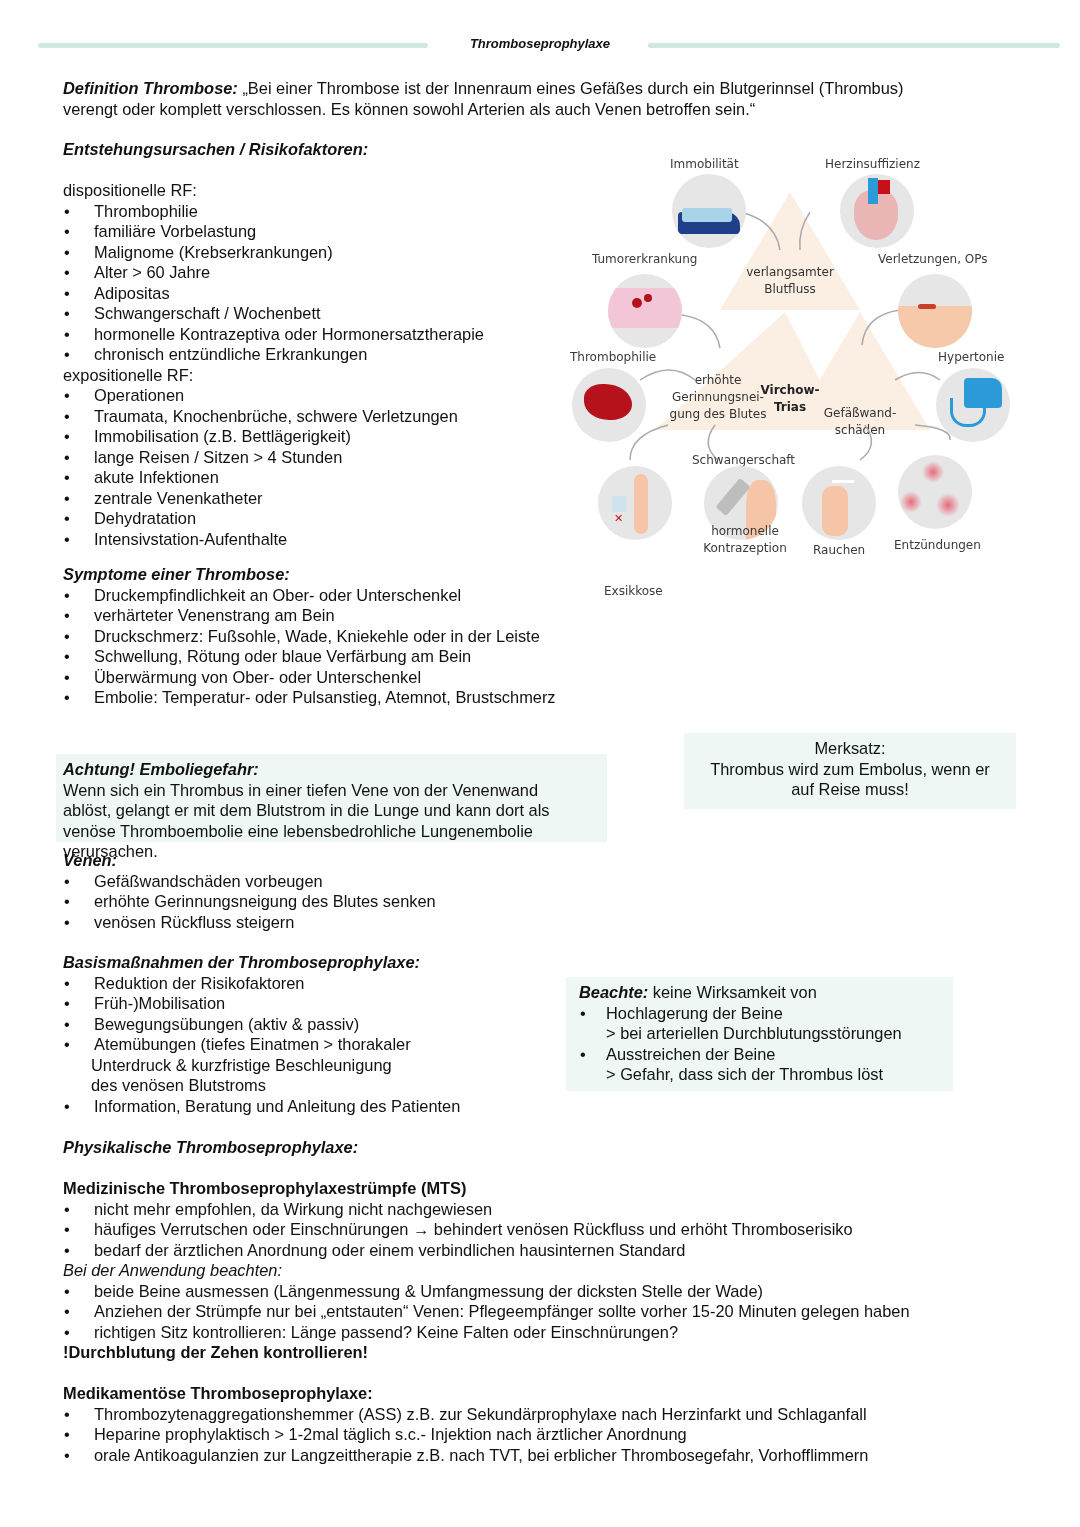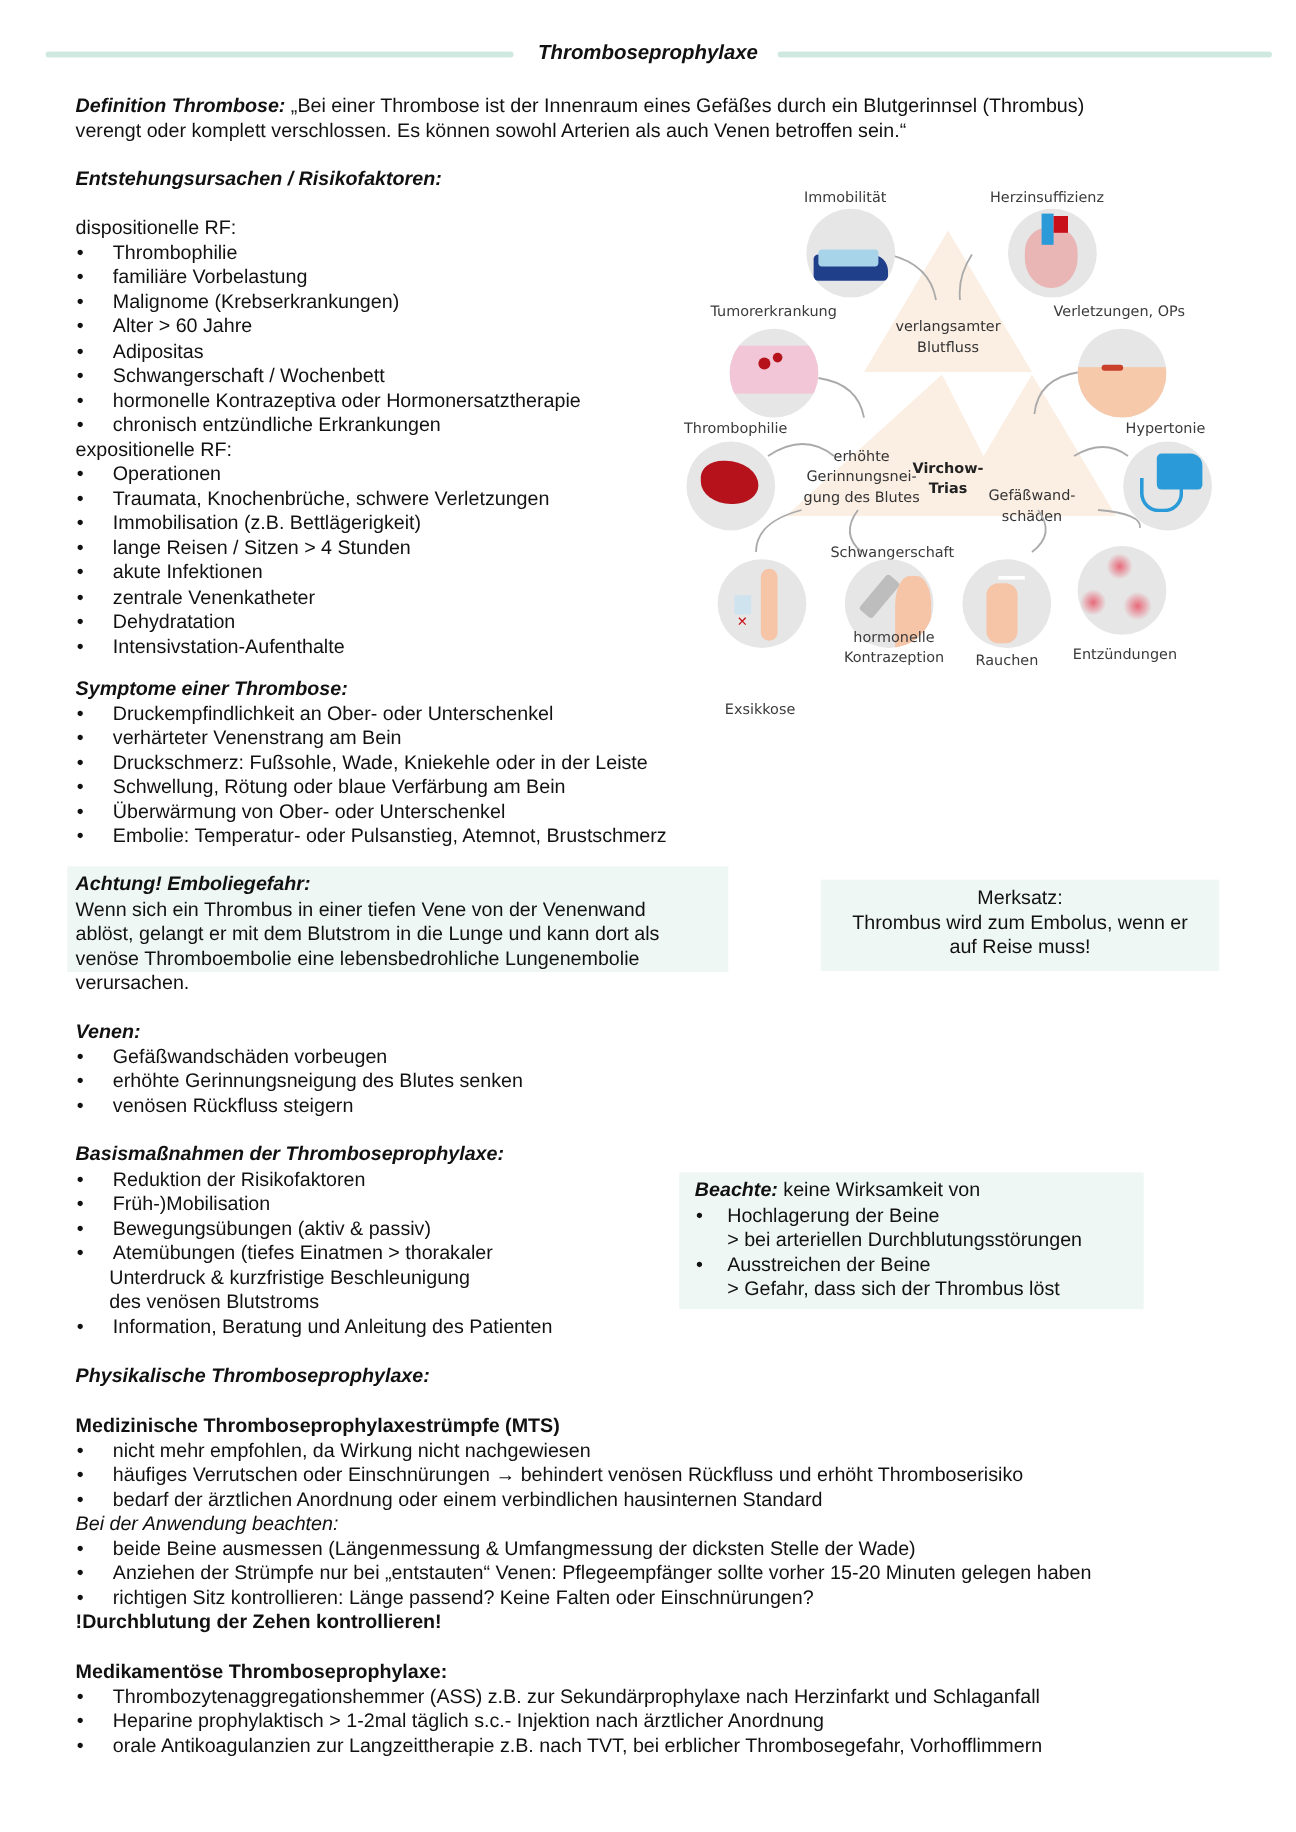--- a/index.html
+++ b/index.html
@@ -4,21 +4,21 @@
 <style>
   html, body { margin: 0; padding: 0; background: #ffffff; }
   body {
     width: 1080px; height: 1527px; position: relative; overflow: hidden;
     font-family: "Liberation Sans", sans-serif; color: #111111;
   }
   .abs { position: absolute; }
   .title-line { position: absolute; top: 43px; height: 5px; background: #cfe9e1; border-radius: 3px; }
   .doc-title {
     position: absolute; top: 34px; left: 0; width: 1080px; text-align: center;
-    font-weight: bold; font-style: italic; font-size: 17px; line-height: 20px;
+    font-weight: bold; font-style: italic; font-size: 13px; line-height: 20px;
   }
   .doc-title span { background: #fff; padding: 0 8px; }
   .txt { font-size: 16.4px; line-height: 20.5px; }
   .hd { font-weight: bold; font-style: italic; }
   .hdb { font-weight: bold; }
   ul.bl { list-style: none; margin: 0; padding: 0; }
   ul.bl li { position: relative; padding-left: 31px; }
   ul.bl li::before { content: "•"; position: absolute; left: 1px; top: 0; }
   .box { position: absolute; background: #eef7f4; }
   .box-center { text-align: center; }
@@ -183,21 +183,21 @@
   <ul class="bl">
     <li>Druckempfindlichkeit an Ober- oder Unterschenkel</li>
     <li>verhärteter Venenstrang am Bein</li>
     <li>Druckschmerz: Fußsohle, Wade, Kniekehle oder in der Leiste</li>
     <li>Schwellung, Rötung oder blaue Verfärbung am Bein</li>
     <li>Überwärmung von Ober- oder Unterschenkel</li>
     <li>Embolie: Temperatur- oder Pulsanstieg, Atemnot, Brustschmerz</li>
   </ul>
 </div>
 
-<div class="box txt" style="left:56px; top:722px; width:551px; height:88px; padding:5px 0 0 7px; box-sizing:border-box;">
+<div class="box txt" style="left:56px; top:754px; width:551px; height:88px; padding:5px 0 0 7px; box-sizing:border-box;">
   <div class="hd">Achtung! Emboliegefahr:</div>
   <div>Wenn sich ein Thrombus in einer tiefen Vene von der Venenwand</div>
   <div>ablöst, gelangt er mit dem Blutstrom in die Lunge und kann dort als</div>
   <div>venöse Thromboembolie eine lebensbedrohliche Lungenembolie</div>
   <div>verursachen.</div>
 </div>
 
 <div class="box box-center txt" style="left:684px; top:733px; width:332px; height:76px; padding-top:5px; box-sizing:border-box;">
   <div>Merksatz:</div>
   <div>Thrombus wird zum Embolus, wenn er</div>

